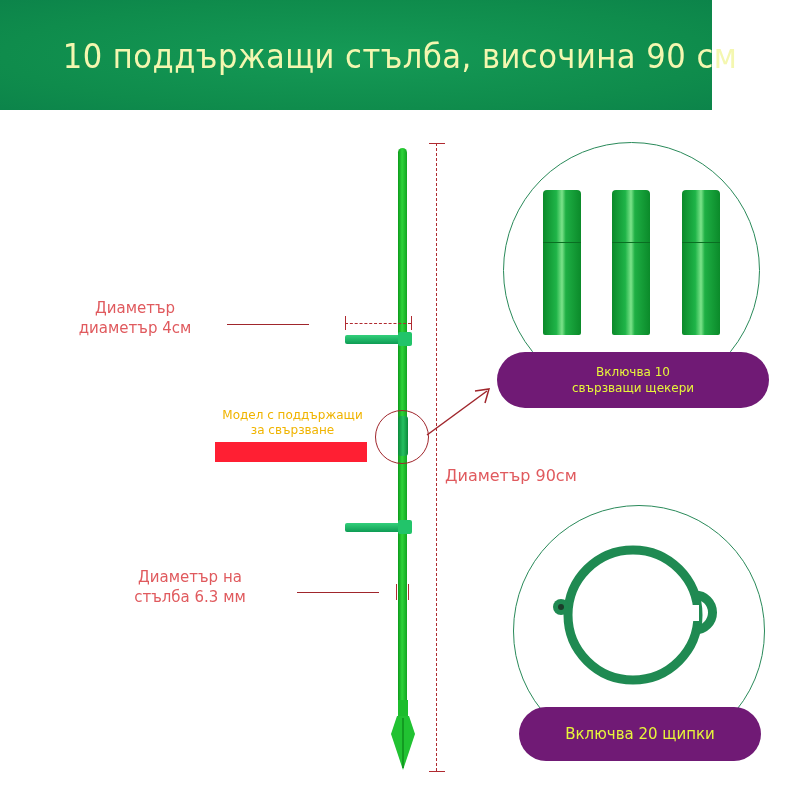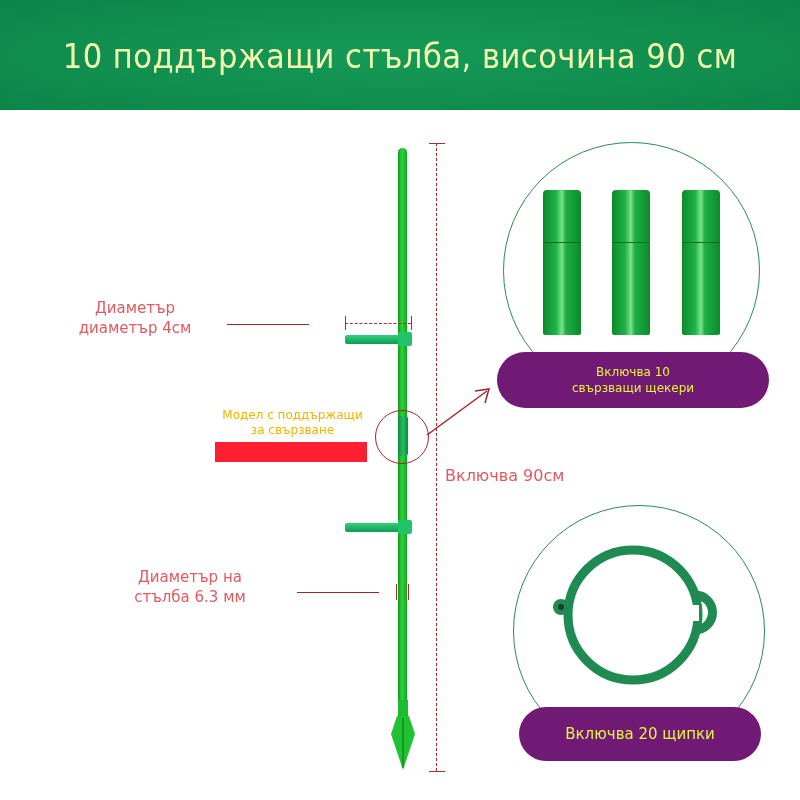--- a/index.html
+++ b/index.html
@@ -1,17 +1,17 @@
 <!DOCTYPE html>
 <html><head>
 <meta charset="utf-8">
 <style>
   html,body{margin:0;padding:0;}
   body{width:800px;height:800px;position:relative;background:#ffffff;overflow:hidden;font-family:"DejaVu Sans",sans-serif;}
-  .banner{position:absolute;left:0;top:0;width:800px;height:110px;background:radial-gradient(ellipse at center,#159a56 0%,#0f8c4c 70%,#0c844a 100%);}
+  .banner{position:absolute;left:0;top:0;width:712px;height:110px;background:radial-gradient(ellipse at center,#159a56 0%,#0f8c4c 70%,#0c844a 100%);}
   .banner-title{position:absolute;left:0;top:36px;width:800px;text-align:center;color:#f4f7b0;font-size:34px;letter-spacing:0.5px;font-family:"DejaVu Sans",sans-serif;font-stretch:condensed;}
   .lbl{position:absolute;color:#e05a5e;font-size:15px;text-align:center;line-height:20px;}
   .redline{position:absolute;height:1px;background:#a0262c;}
   .dash-v{position:absolute;width:0;border-left:1px dashed #b02a30;}
   .dash-h{position:absolute;height:0;border-top:1px dashed #b02a30;}
   .tick{position:absolute;background:#b02a30;}
   .pole{position:absolute;left:398px;top:148px;width:9px;height:570px;background:linear-gradient(90deg,#0c9a1a,#2ed43a 45%,#11a520);border-radius:5px 5px 0 0;}
   .arm{position:absolute;height:9px;background:linear-gradient(180deg,#33d07b,#0e9c54);border-radius:2px;}
   .armcap{position:absolute;width:14px;height:14px;background:#22c46a;border-radius:2px;}
   .joint-circle{position:absolute;left:375px;top:410px;width:52px;height:52px;border:1px solid #a0262c;border-radius:50%;}
@@ -27,21 +27,21 @@
 </head>
 <body>
 
 <div class="banner">
   <div class="banner-title">10 поддържащи стълба, височина 90 см</div>
 </div>
 
 <div class="dash-v" style="left:436px;top:143px;height:628px;"></div>
 <div class="tick" style="left:429px;top:143px;width:16px;height:1px;"></div>
 <div class="tick" style="left:429px;top:771px;width:16px;height:1px;"></div>
-<div class="lbl" style="left:445px;top:466px;width:140px;text-align:left;font-size:16px;">Включва 90см</div>
+<div class="lbl" style="left:445px;top:466px;width:140px;text-align:left;font-size:16px;">Диаметър 90см</div>
 
 <div class="pole"></div>
 <svg style="left:383px;top:700px;" width="40" height="72" viewBox="0 0 40 72">
   <rect x="15" y="0" width="10" height="18" fill="#1cbd2c"></rect>
   <path d="M14 16 L26 16 L32 34 L20 70 L8 34 Z" fill="#21c232"></path>
   <path d="M20 18 L20 68" stroke="#0e8e1c" stroke-width="1.5"></path>
 </svg>
 
 <div class="arm" style="left:345px;top:335px;width:64px;"></div>
 <div class="armcap" style="left:398px;top:332px;"></div>

